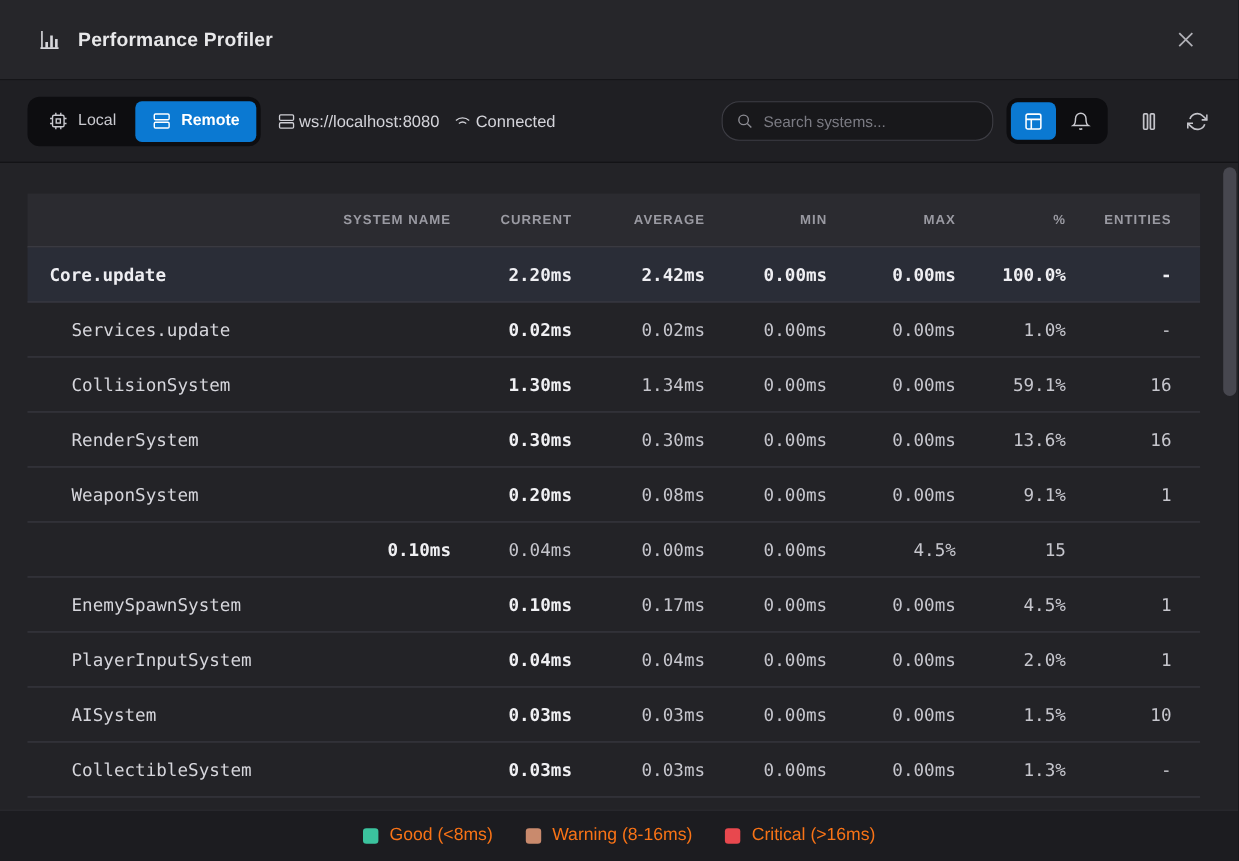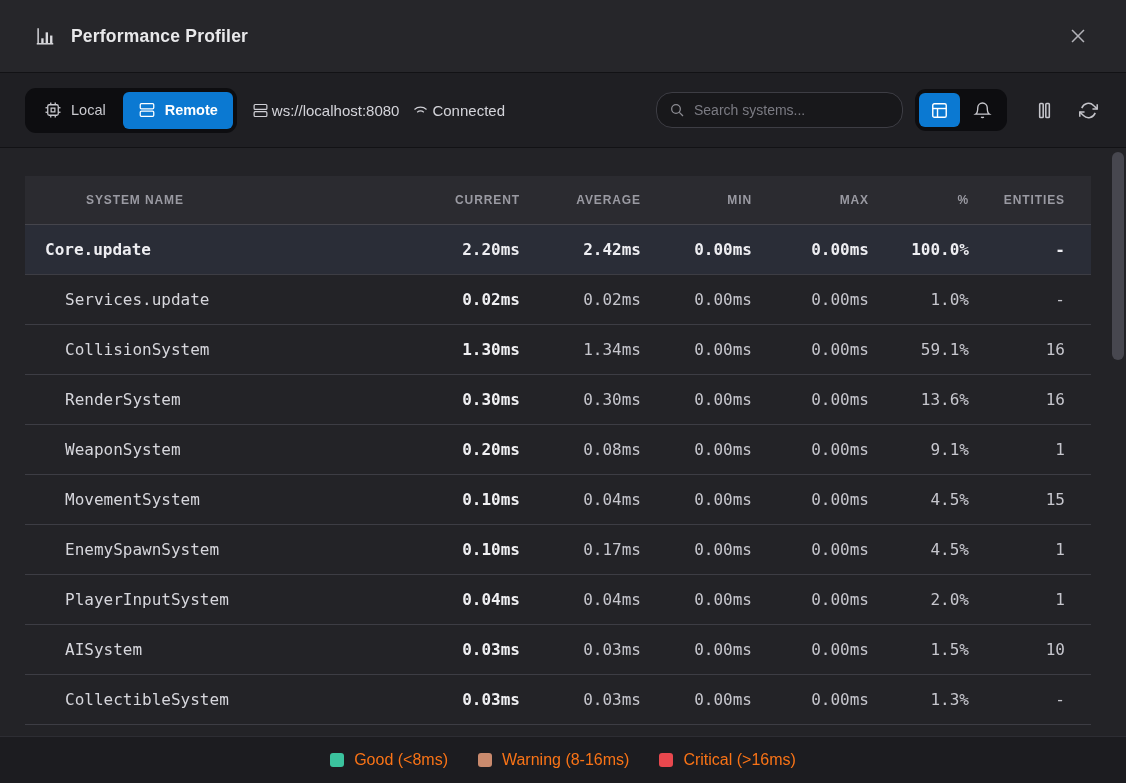--- a/index.html
+++ b/index.html
@@ -90,21 +90,21 @@
     padding: 0 26px 0 20px;
   }
   .thead {
     height: 49px;
     background: #2b2b30;
     border-bottom: 1px solid #45454c;
     font-size: 12px; font-weight: bold; letter-spacing: .9px;
     color: #9a9aa2; text-transform: uppercase;
   }
   .thead .hc { text-align: right; cursor: pointer; }
-  .thead .hc.first { text-align: left; margin-left: 41px; }
+  .thead .hc.first { text-align: right; }
   .trow {
     height: 50px;
     border-bottom: 1px solid #3d3d44;
     font-family: "DejaVu Sans Mono", monospace;
     font-size: 16px; color: #c6c6cd;
     cursor: pointer;
   }
   .trow .cell { text-align: right; white-space: nowrap; }
   .trow .name { text-align: left; color: #d6d6dc; }
   .trow.indented .name { padding-left: 20px; }
@@ -313,21 +313,20 @@
         <div class="trow grid-cols indented">
     <div class="cell name">WeaponSystem</div>
     <div class="cell current">0.20ms</div>
     <div class="cell">0.08ms</div>
     <div class="cell">0.00ms</div>
     <div class="cell">0.00ms</div>
     <div class="cell">9.1%</div>
     <div class="cell">1</div>
   </div>
         <div class="trow grid-cols indented">
-    <div class="cell name">MovementSystem</div>
     <div class="cell current">0.10ms</div>
     <div class="cell">0.04ms</div>
     <div class="cell">0.00ms</div>
     <div class="cell">0.00ms</div>
     <div class="cell">4.5%</div>
     <div class="cell">15</div>
   </div>
         <div class="trow grid-cols indented">
     <div class="cell name">EnemySpawnSystem</div>
     <div class="cell current">0.10ms</div>

